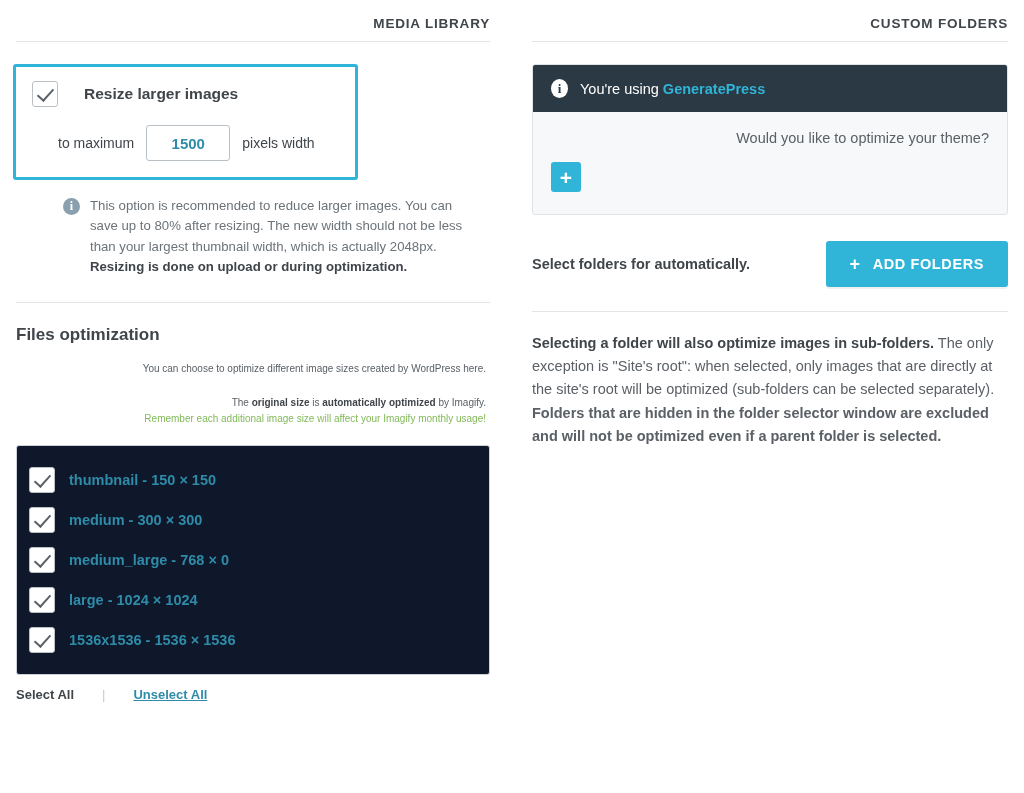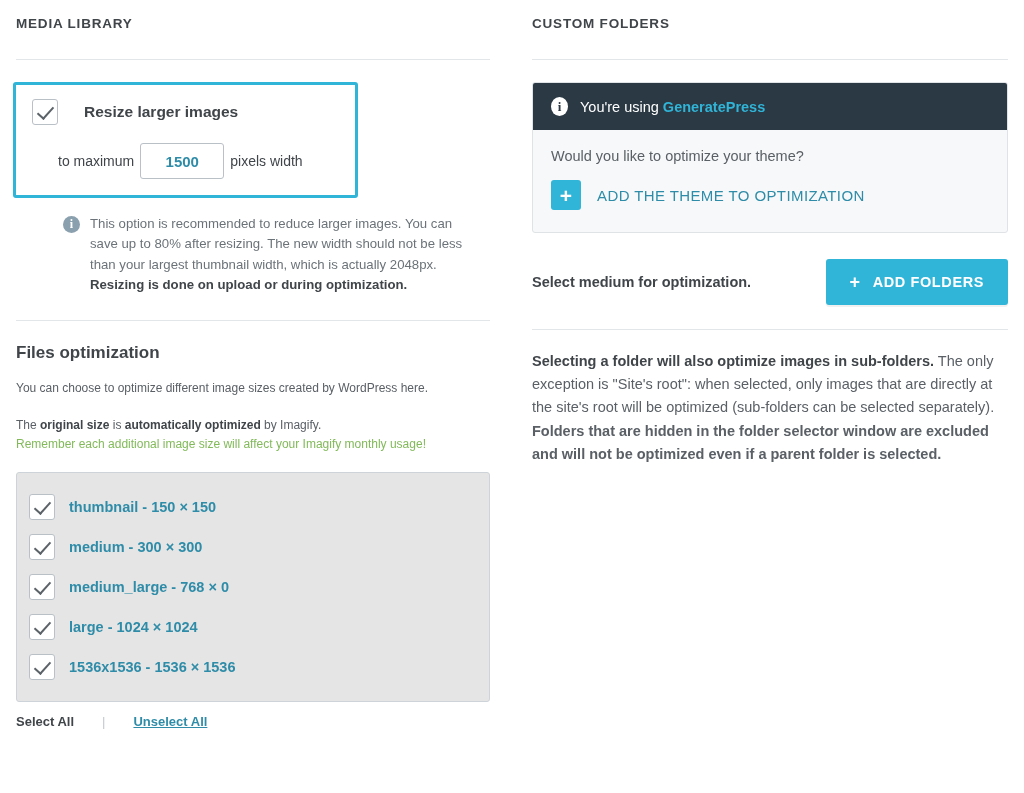--- a/index.html
+++ b/index.html
@@ -20,23 +20,24 @@
     gap: 42px;
   }
   .col-left { width: 474px; flex: 0 0 474px; }
   .col-right { width: 476px; flex: 0 0 476px; }
 
   .section-title {
     font-size: 13.5px;
     font-weight: bold;
     letter-spacing: 0.8px;
     color: #40454a;
-    padding-bottom: 28px;
+    padding-bottom: 10px;
     border-bottom: 1px solid #e3e6e8;
     margin-bottom: 22px;
+    text-align: right;
   }
 
   
   .resize-box {
     border: 3px solid #30b4d7;
     border-radius: 3px;
     padding: 14px 16px 16px 16px;
     width: 345px;
     margin-left: -3px;
   }
@@ -63,21 +64,21 @@
     transform: rotate(42deg);
   }
   .check-label {
     font-size: 15.5px;
     font-weight: bold;
     color: #40454a;
   }
   .row-max {
     display: flex;
     align-items: center;
-    gap: 6px;
+    gap: 12px;
     margin-top: 18px;
     padding-left: 26px;
   }
   .row-max .lbl { font-size: 14px; color: #40454a; }
   .num-input {
     width: 84px;
     height: 36px;
     border: 1px solid #b9c0c6;
     border-radius: 3px;
     font-family: "Liberation Sans", sans-serif;
@@ -122,36 +123,37 @@
     width: 474px;
   }
 
   h3.sub {
     font-size: 17px;
     font-weight: bold;
     color: #40454a;
     margin: 0 0 16px 0;
   }
   p.body {
-    font-size: 12px;
+    font-size: 10px;
     line-height: 1.6;
     color: #5a6066;
     margin: 0 0 18px 0;
     width: 470px;
+    text-align: right;
   }
   p.body b { color: #40454a; font-weight: bold; }
   .green { color: #82ba5a; }
 
   
   .sizes-box {
     width: 474px;
     height: 230px;
     border: 1px solid #cdd3d8;
     border-radius: 3px;
-    background: #e5e5e5;
+    background: #0f172a;
     overflow-y: scroll;
     padding: 14px 12px 10px 12px;
   }
   .sizes-box::-webkit-scrollbar { width: 13px; }
   .sizes-box::-webkit-scrollbar-track { background: #f4f5f6; border-left: 1px solid #dfe3e6; }
   .sizes-box::-webkit-scrollbar-thumb { background: #c6ccd1; border-radius: 0; }
   .size-row {
     display: flex;
     align-items: center;
     gap: 14px;
@@ -192,21 +194,21 @@
     font-size: 14.5px;
   }
   .notice-head .info-circle {
     background: #fff;
     color: #2b3944;
     width: 19px; height: 19px;
     font-size: 13px;
     margin-top: 0;
   }
   .brand { color: #30b4d7; font-weight: bold; }
-  .notice-body { padding: 18px 18px 22px 18px; }
+  .notice-body { padding: 18px 18px 22px 18px; text-align: right; }
   .notice-body p {
     margin: 0 0 16px 0;
     font-size: 14.5px;
     color: #5a6066;
   }
   .add-theme {
     display: flex;
     align-items: center;
     gap: 16px;
     cursor: pointer;
@@ -348,27 +350,26 @@
       <div class="notice-head">
         <div class="info-circle">i</div>
         <div>
           <span>You're using </span><span class="brand">GeneratePress</span>
         </div>
       </div>
       <div class="notice-body">
         <p>Would you like to optimize your theme?</p>
         <div class="add-theme">
           <span class="plus-square">+</span>
-          <span class="add-theme-label">ADD THE THEME TO OPTIMIZATION</span>
         </div>
       </div>
     </div>
 
     <div class="folders-row">
-      <span class="folders-label">Select medium for optimization.</span>
+      <span class="folders-label">Select folders for automatically.</span>
       <button class="btn-add-folders">
         <span class="pl">+</span>
         <span>ADD FOLDERS</span>
       </button>
     </div>
 
     <hr class="divider-right">
 
     <div class="right-text">
       <p class="blk" style="margin:0 0 0 0;">

